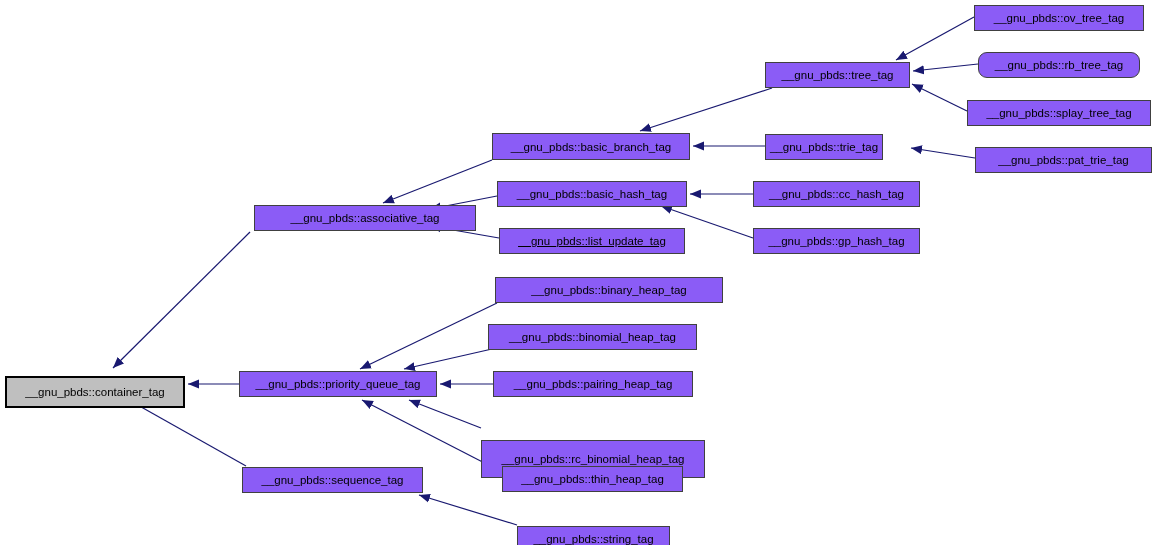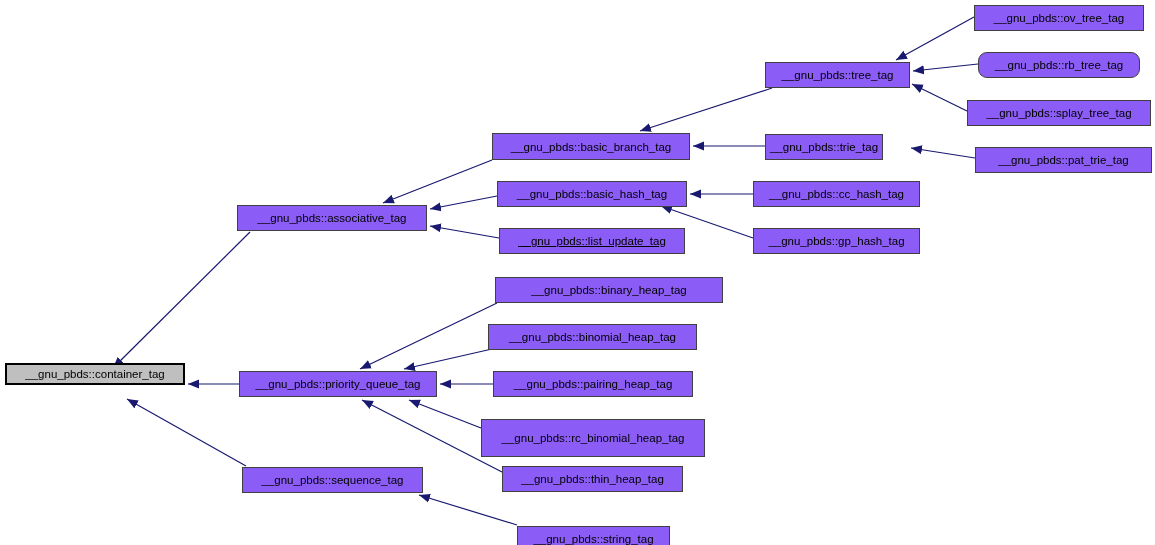--- a/index.html
+++ b/index.html
@@ -47,31 +47,31 @@
         <line x1="517" y1="525" x2="419" y2="495" stroke="#191970" stroke-width="1.2" marker-end="url(#arrowhead)"></line>
         <line x1="753" y1="194" x2="690" y2="194" stroke="#191970" stroke-width="1.2" marker-end="url(#arrowhead)"></line>
         <line x1="753" y1="238" x2="661" y2="206" stroke="#191970" stroke-width="1.2" marker-end="url(#arrowhead)"></line>
         <line x1="974" y1="17" x2="896" y2="60" stroke="#191970" stroke-width="1.2" marker-end="url(#arrowhead)"></line>
         <line x1="978" y1="64" x2="913" y2="71" stroke="#191970" stroke-width="1.2" marker-end="url(#arrowhead)"></line>
         <line x1="967" y1="111" x2="912" y2="84" stroke="#191970" stroke-width="1.2" marker-end="url(#arrowhead)"></line>
         <line x1="975" y1="158" x2="911" y2="148" stroke="#191970" stroke-width="1.2" marker-end="url(#arrowhead)"></line>
       </g>
   </svg>
   <div id="node-layer">
-      <div class="node current" style="left: 5px; top: 363px; width: 180px; height: 22px;">__gnu_pbds::container_tag</div>
-      <div class="node" style="left: 237px; top: 205px; width: 190px; height: 26px;">__gnu_pbds::associative_tag</div>
+      <div class="node current" style="left: 5px; top: 376px; width: 180px; height: 32px;">__gnu_pbds::container_tag</div>
+      <div class="node" style="left: 254px; top: 205px; width: 222px; height: 26px;">__gnu_pbds::associative_tag</div>
       <div class="node" style="left: 239px; top: 371px; width: 198px; height: 26px;">__gnu_pbds::priority_queue_tag</div>
       <div class="node" style="left: 242px; top: 467px; width: 181px; height: 26px; text-align: right;">__gnu_pbds::sequence_tag</div>
       <div class="node" style="left: 492px; top: 133px; width: 198px; height: 27px;">__gnu_pbds::basic_branch_tag</div>
       <div class="node" style="left: 497px; top: 181px; width: 190px; height: 26px;">__gnu_pbds::basic_hash_tag</div>
       <div class="node" style="left: 499px; top: 228px; width: 186px; height: 26px; text-decoration: underline;">__gnu_pbds::list_update_tag</div>
       <div class="node" style="left: 495px; top: 277px; width: 228px; height: 26px;">__gnu_pbds::binary_heap_tag</div>
       <div class="node" style="left: 488px; top: 324px; width: 209px; height: 26px; text-align: right;">__gnu_pbds::binomial_heap_tag</div>
       <div class="node" style="left: 493px; top: 371px; width: 200px; height: 26px;">__gnu_pbds::pairing_heap_tag</div>
-      <div class="node" style="left: 481px; top: 419px; width: 224px; height: 38px;">__gnu_pbds::rc_binomial_heap_tag</div>
+      <div class="node" style="left: 481px; top: 440px; width: 224px; height: 38px;">__gnu_pbds::rc_binomial_heap_tag</div>
       <div class="node" style="left: 502px; top: 466px; width: 181px; height: 26px;">__gnu_pbds::thin_heap_tag</div>
       <div class="node" style="left: 517px; top: 514px; width: 153px; height: 26px; margin-top: 12px;">__gnu_pbds::string_tag</div>
       <div class="node" style="left: 765px; top: 62px; width: 145px; height: 26px;">__gnu_pbds::tree_tag</div>
       <div class="node" style="left: 765px; top: 134px; width: 118px; height: 26px;">__gnu_pbds::trie_tag</div>
       <div class="node" style="left: 753px; top: 181px; width: 167px; height: 26px;">__gnu_pbds::cc_hash_tag</div>
       <div class="node" style="left: 753px; top: 228px; width: 167px; height: 26px;">__gnu_pbds::gp_hash_tag</div>
       <div class="node" style="left: 974px; top: 5px; width: 170px; height: 26px;">__gnu_pbds::ov_tree_tag</div>
       <div class="node" style="left: 978px; top: 52px; width: 162px; height: 26px; border-radius: 9px;">__gnu_pbds::rb_tree_tag</div>
       <div class="node" style="left: 967px; top: 100px; width: 184px; height: 26px;">__gnu_pbds::splay_tree_tag</div>
       <div class="node" style="left: 975px; top: 147px; width: 177px; height: 26px;">__gnu_pbds::pat_trie_tag</div>

